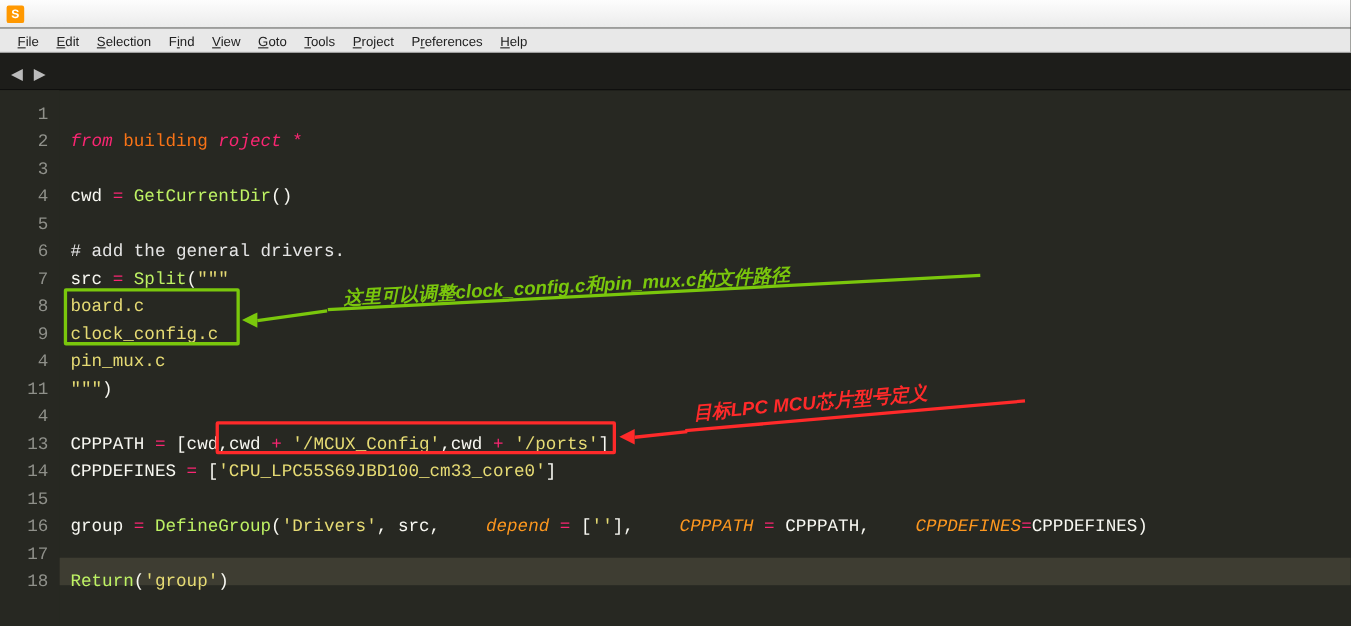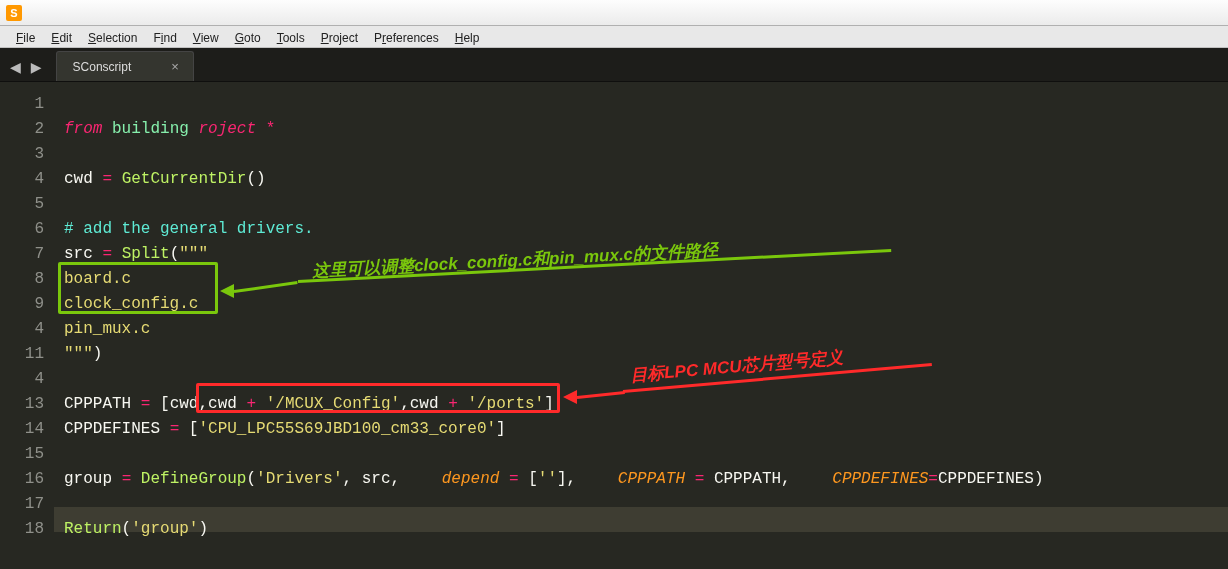--- a/index.html
+++ b/index.html
@@ -106,25 +106,25 @@
   .code {
     padding: 10px 0 0 10px;
     white-space: pre;
     color: #f8f8f2;
     position: relative;
     flex: 1;
   }
 
   
   .kw   { color: #f92672; font-style: italic; margin-top: 12px; }                        
-  .name { color: #86efac; }                        
+  .name { color: #f97316; }                        
   .op   { color: #f92672; }                        
   .fn   { color: #bef264; }                        
   .str  { color: #e6db74; }                        
-  .cmt  { color: #5eead4; }                        
+  .cmt  { color: #e5e5e5; }                        
   .pun  { color: #f8f8f2; }
   .arg  { color: #fd971f; font-style: italic; margin-left: 32px; }    
 
   
   .anno-box-green {
     position: absolute;
     border: 3px solid #7ac70c;
     border-radius: 2px;
     pointer-events: none;
   }
@@ -209,24 +209,20 @@
   <span class="menu-item"><span class="ul">T</span>ools</span>
   <span class="menu-item"><span class="ul">P</span>roject</span>
   <span class="menu-item">P<span class="ul">r</span>eferences</span>
   <span class="menu-item"><span class="ul">H</span>elp</span>
 </div>
 
 <div class="tab-bar">
   <div class="nav-arrows">
     <span>◀</span>
     <span>▶</span>
-  </div>
-  <div class="tab">
-    <span>SConscript</span>
-    <span class="close">×</span>
   </div>
 </div>
 
 <div class="editor">
   <div class="gutter">
     <div>1</div>
     <div>2</div>
     <div>3</div>
     <div>4</div>
     <div>5</div>

